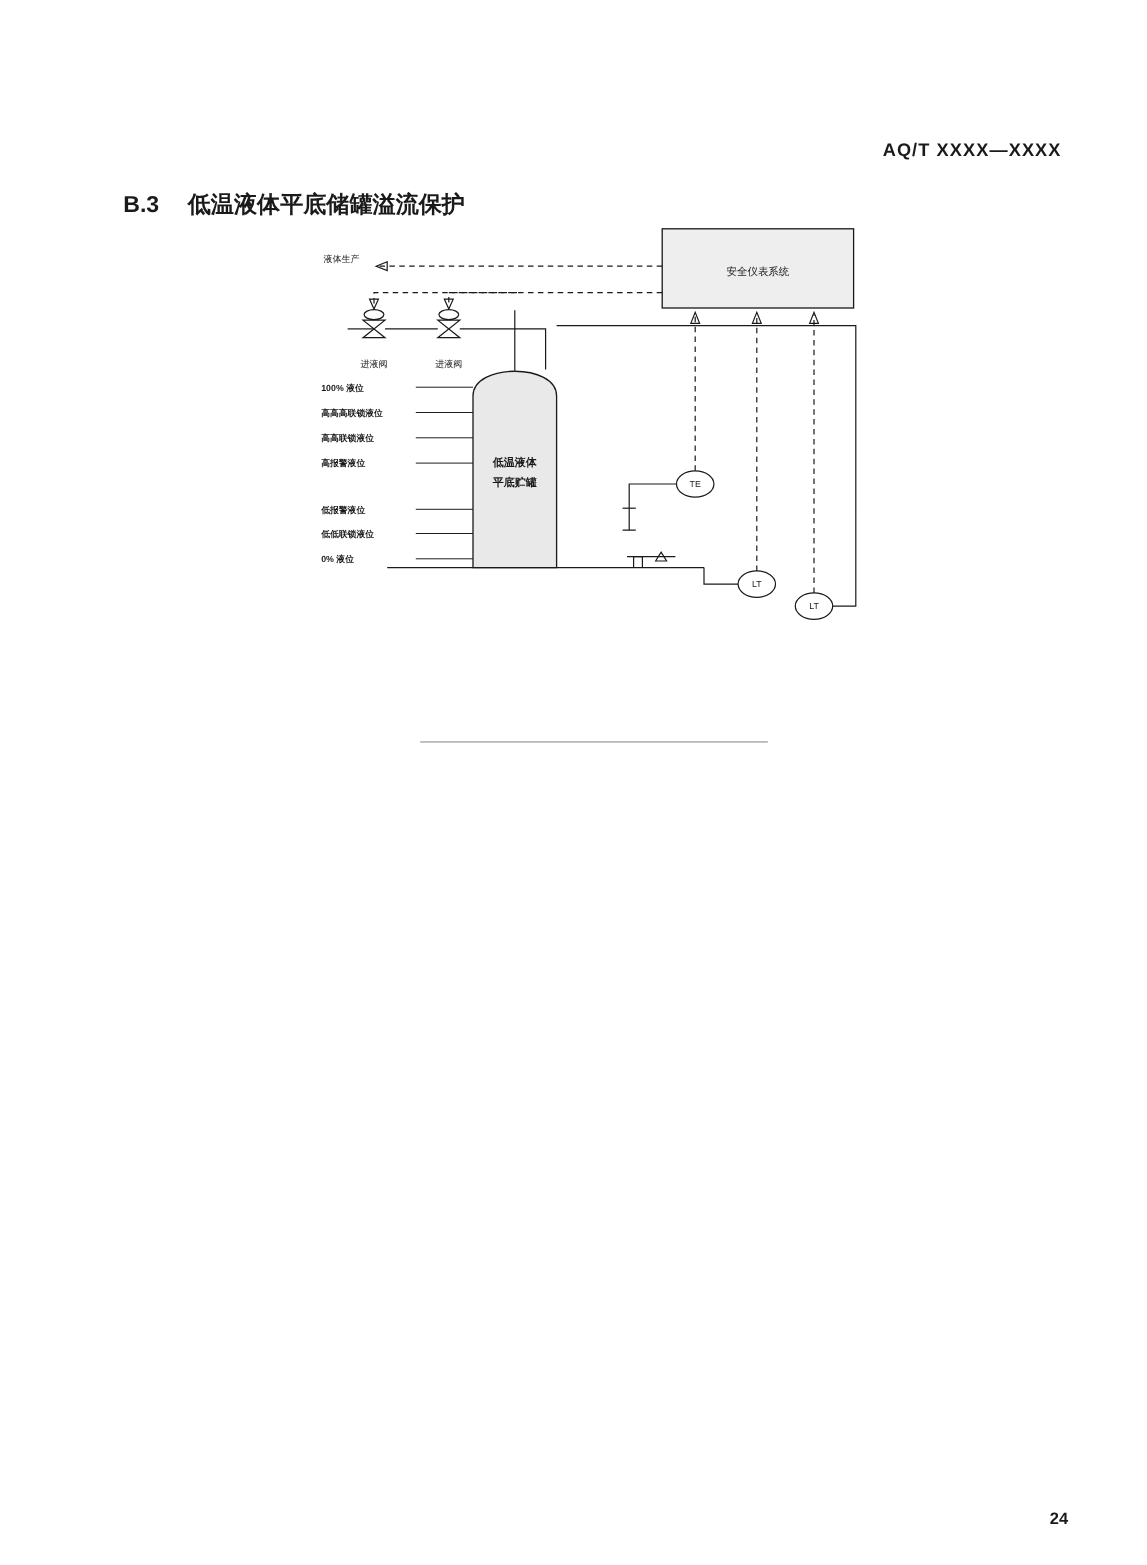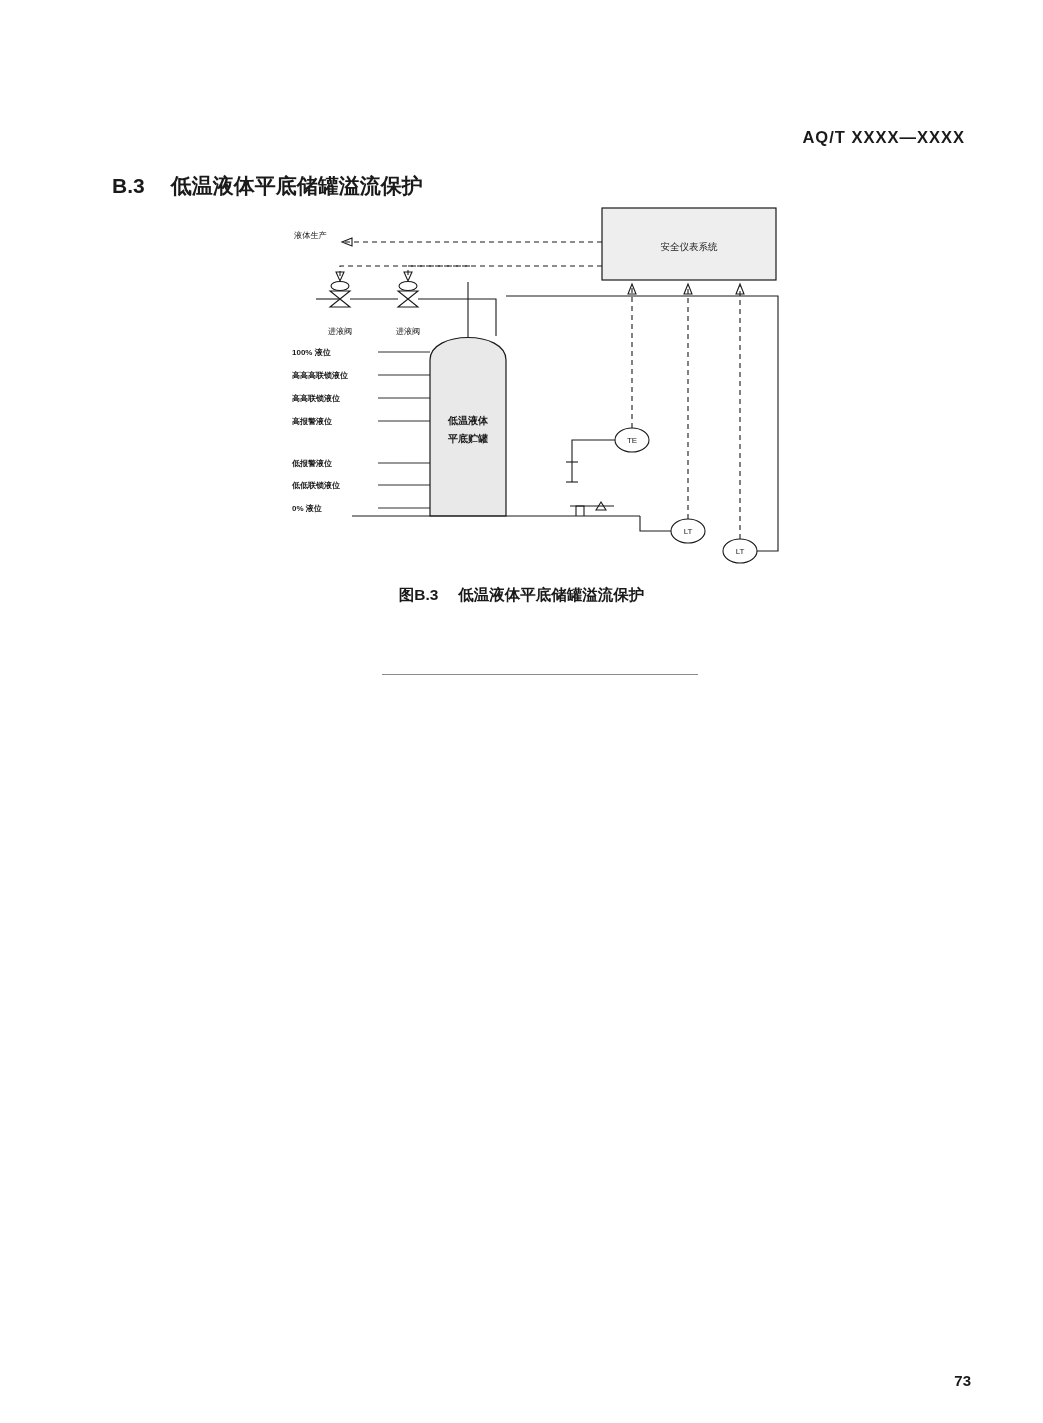--- a/index.html
+++ b/index.html
@@ -206,21 +206,18 @@
         <path class="dg-line" d="M 736 294 L 740 284 L 744 294 Z" fill="#1a1a1a"></path>
       </g>
 
       <path class="dg-line" d="M 576 516 L 576 506 L 584 506 L 584 516"></path>
       <path class="dg-line" d="M 596 510 L 601 502 L 606 510 Z" fill="#1a1a1a"></path>
       <line class="dg-line" x1="570" y1="506" x2="614" y2="506"></line>
 
     </svg>
   </div>
 
-  <div class="figure-caption">
-    <span class="cap-num">图B.3</span><span>低温液体平底储罐溢流保护</span>
-  </div>
 
   <div class="rule"></div>
 
-  <div class="page-number">73</div>
+  <div class="page-number">24</div>
 
 </div>
 
 </body></html>

